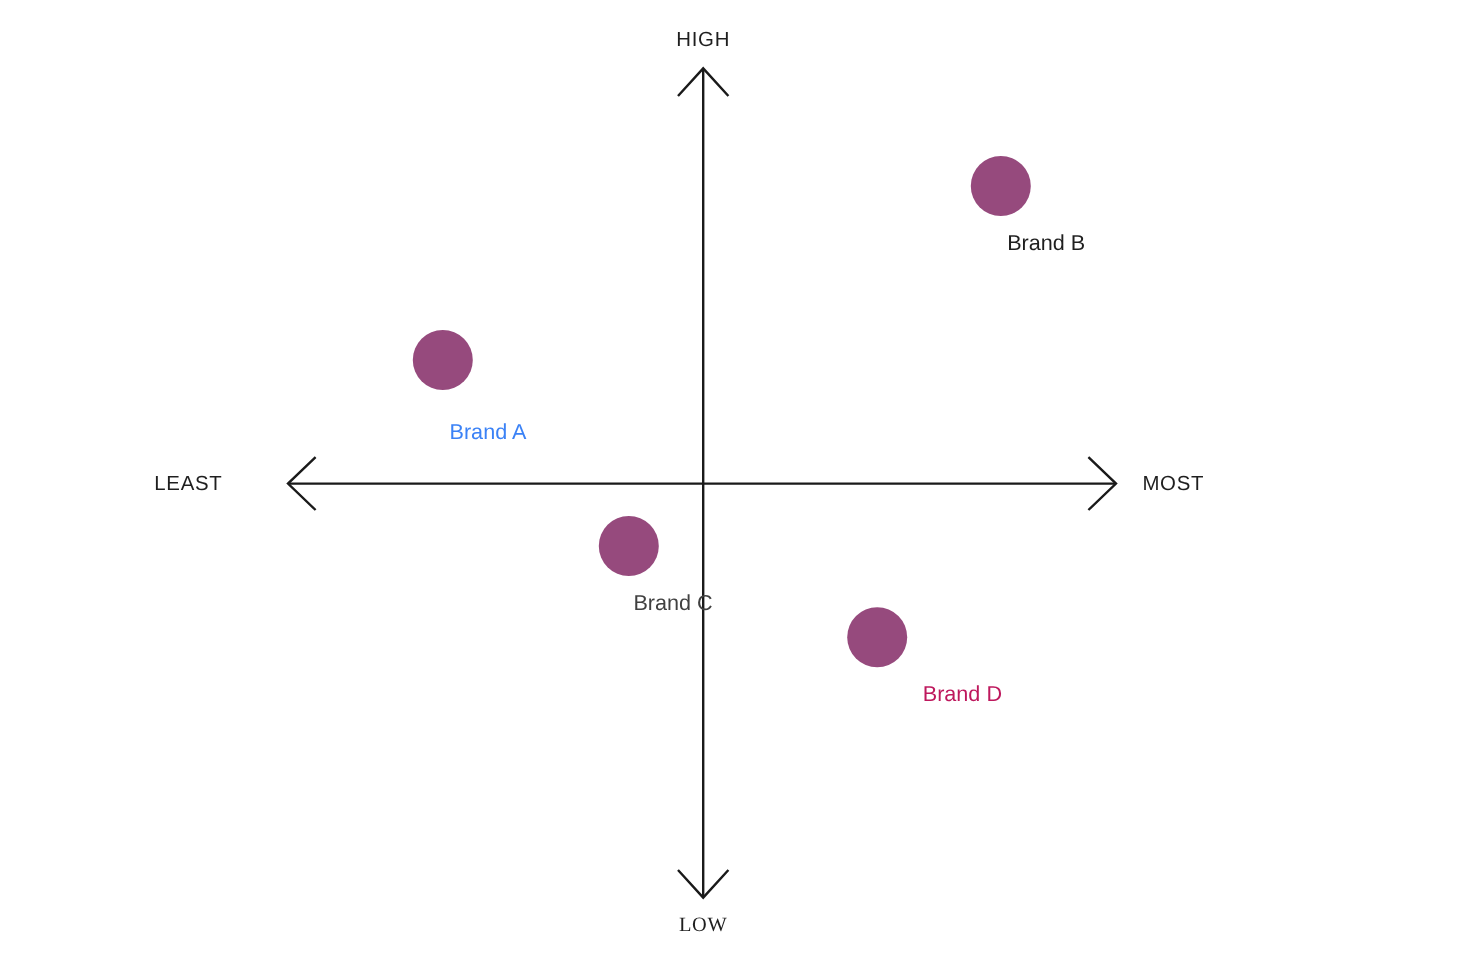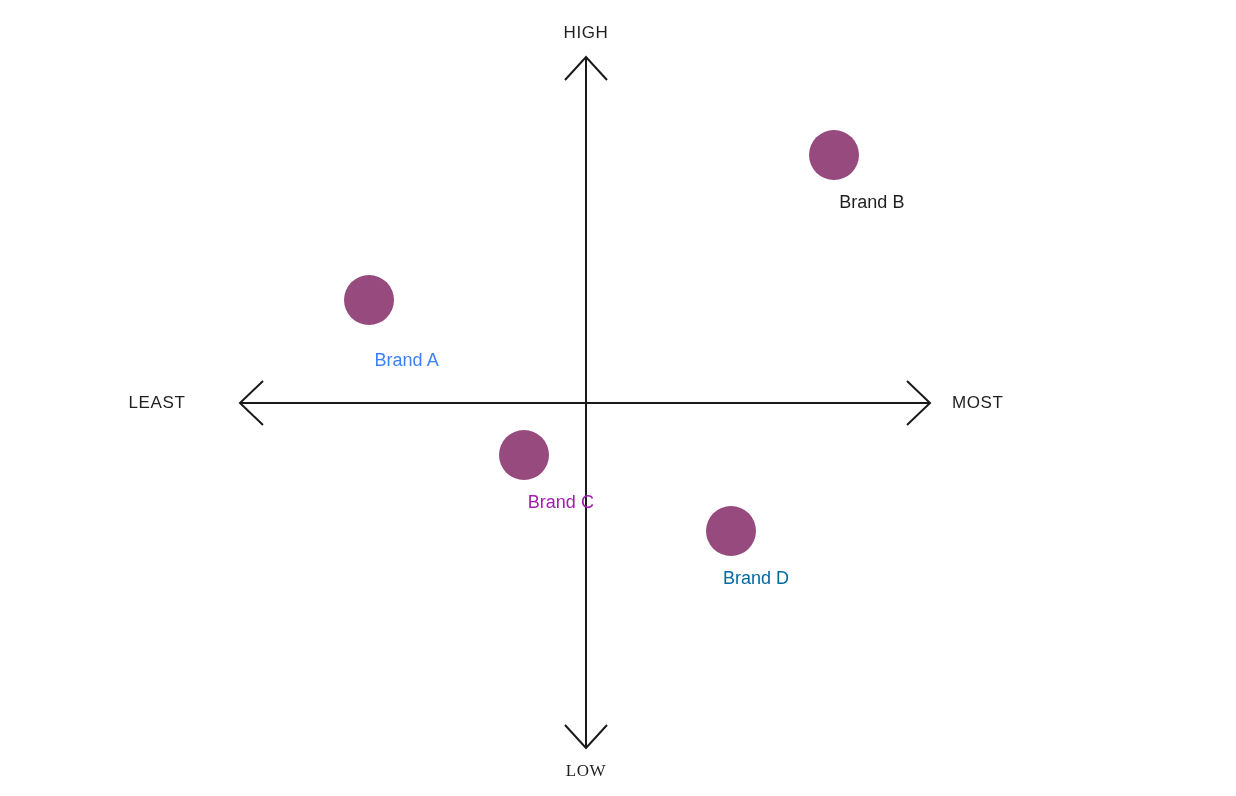--- a/index.html
+++ b/index.html
@@ -88,18 +88,18 @@
   <div class="axis-label h-right" style="left: 97px; top: 393px; width: 120px; color: rgb(31, 31, 31); text-align: center;">LEAST</div>
 
   <div class="axis-label h-left" style="left: 952px; top: 393px; width: 120px; color: rgb(31, 31, 31);">MOST</div>
 
   <div class="points-layer" id="points-layer">
       <div class="dot" style="left: 343.65px; top: 274.5px; background: rgb(150, 74, 125);"></div>
       <div class="dot-label" style="left: 298.65px; top: 350px; color: #3b82f6;">Brand A</div>
       <div class="dot" style="left: 809.4px; top: 129.6px; background: rgb(150, 74, 125);"></div>
       <div class="dot-label" style="left: 764.4px; top: 191.6px; color: rgb(31, 31, 31);">Brand B</div>
       <div class="dot" style="left: 498.9px; top: 429.75px; background: rgb(150, 74, 125);"></div>
-      <div class="dot-label" style="left: 453.9px; top: 491.75px; color: #a21caf;">Brand C</div>
+      <div class="dot-label" style="left: 453.9px; top: 491.75px; color: #404040;">Brand C</div>
       <div class="dot" style="left: 705.9px; top: 505.65px; background: rgb(150, 74, 125);"></div>
-      <div class="dot-label" style="left: 649px; top: 567.65px; color: #0369a1;">Brand D</div>
+      <div class="dot-label" style="left: 695px; top: 567.65px; color: #be185d;">Brand D</div>
     </div>
 
 </div>
 
 </body></html>

